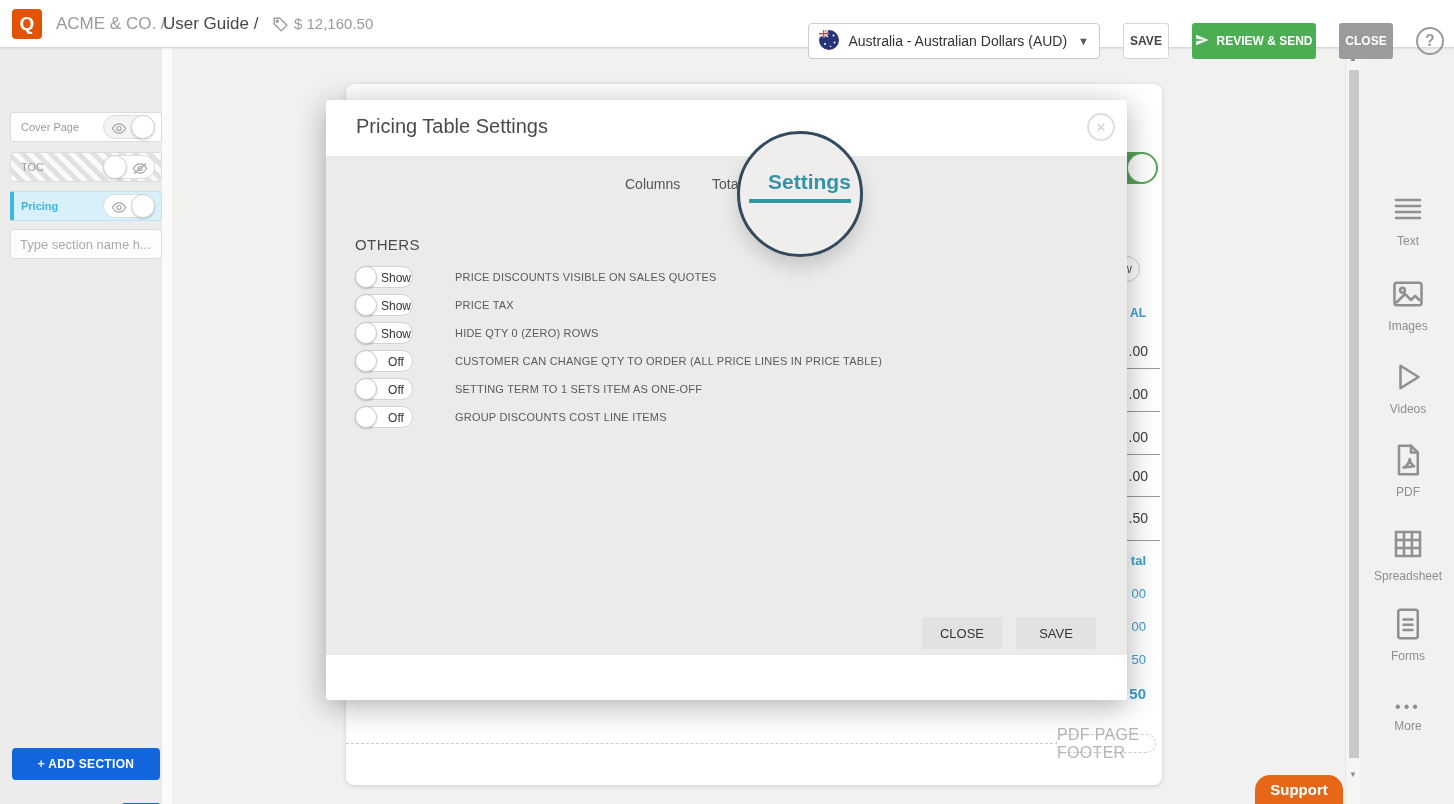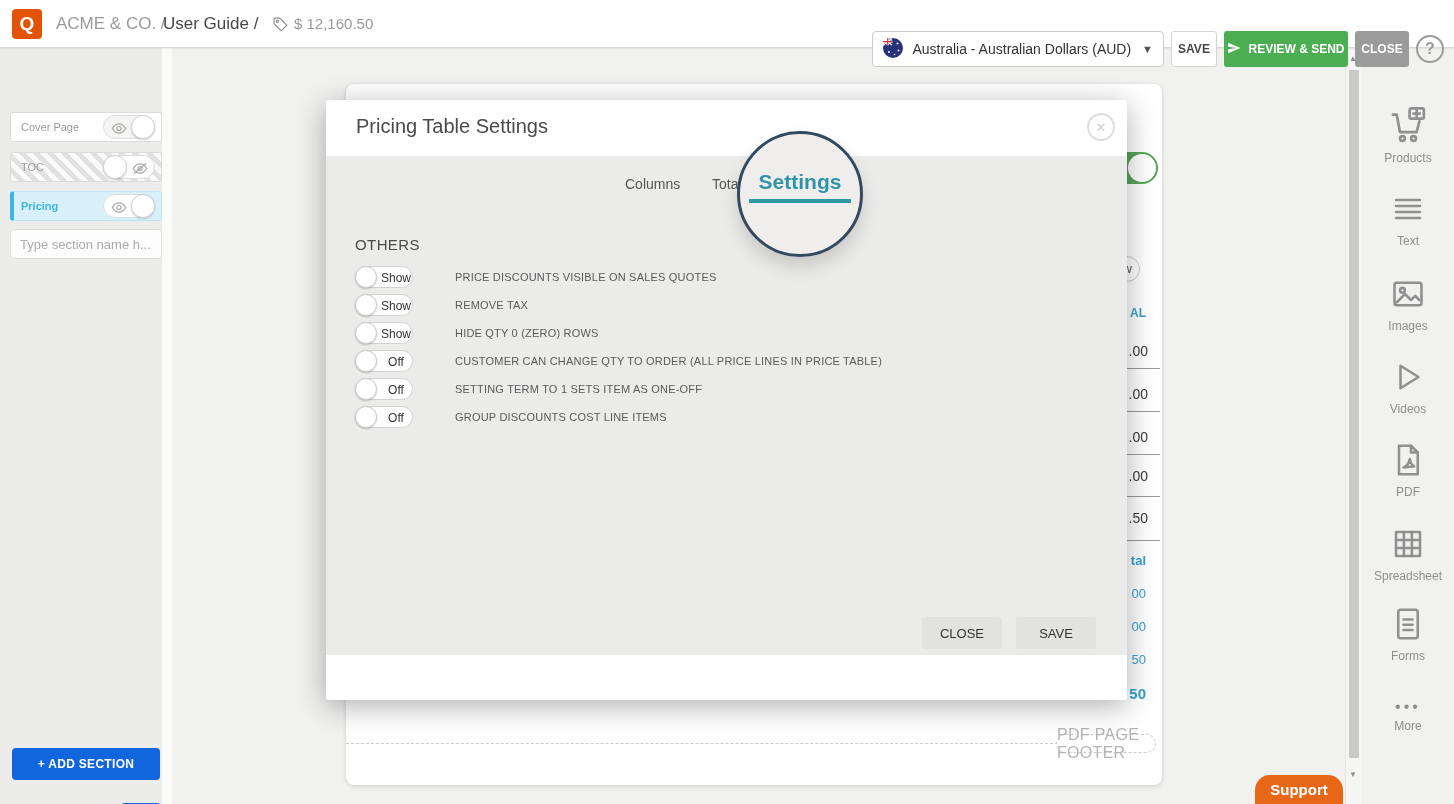--- a/index.html
+++ b/index.html
@@ -10,21 +10,21 @@
   .header { position:absolute; left:0; top:0; width:1454px; height:48px; background:#fff;
             border-bottom:1px solid #d8d8d8; box-shadow:0 1px 2px rgba(0,0,0,.07); z-index:40;
             display:flex; align-items:center; }
   .logo { position:absolute; left:12px; top:9px; width:30px; height:30px; background:#e25303;
           border-radius:4px; color:#fff; font-weight:bold; font-size:19px; display:flex;
           align-items:center; justify-content:center; }
   .crumb-co { position:absolute; left:56px; font-size:17px; color:#9a9a9a; }
   .crumb-doc { position:absolute; left:163px; font-size:17px; color:#474747; }
   .tag-wrap { position:absolute; left:272px; top:16px; }
   .quote-total { position:absolute; left:294px; font-size:15px; color:#9a9a9a; }
-  .hdr-right { position:absolute; right:10px; top:22px; height:54px; display:flex; gap:7px; align-items:center; }
+  .hdr-right { position:absolute; right:10px; top:14px; height:54px; display:flex; gap:23px; align-items:center; }
   .currency { height:36px; min-width:246px; background:#fff; border:1px solid #ccc; border-radius:4px;
               display:flex; align-items:center; gap:9px; padding:0 10px; font-size:14px; color:#333; cursor:pointer; }
   .chev { color:#555; font-size:11px; margin-left:2px; }
   .btn { height:36px; border-radius:3px; font-size:12px; font-weight:bold; display:flex;
          align-items:center; justify-content:center; cursor:pointer; }
   .btn-save { width:46px; background:#fff; border:1px solid #d5d5d5; color:#444; }
   .btn-review { width:124px; background:#4cae52; color:#fff; gap:7px; }
   .btn-close-hdr { width:54px; background:#9b9b9b; color:#fff; }
   .help-circle { width:28px; height:28px; border:2px solid #9b9b9b; border-radius:50%; color:#9b9b9b;
                  font-size:16px; font-weight:bold; display:flex; align-items:center; justify-content:center; cursor:pointer; }
@@ -86,22 +86,22 @@
   .modal-header { position:absolute; left:0; top:0; width:100%; height:56px; background:#fff;
            border-radius:3px 3px 0 0; }
   .modal-title { position:absolute; left:30px; top:15px; font-size:20px; color:#4a4a4a; }
   .modal-x { position:absolute; right:12px; top:13px; width:28px; height:28px; border:2px solid #dedede;
            border-radius:50%; color:#cfcfcf; font-size:13px; display:flex; align-items:center;
            justify-content:center; cursor:pointer; }
   .mtab { position:absolute; top:76px; font-size:14px; color:#555; cursor:pointer; }
   .mtab-columns { left:299px; } .mtab-totals { left:386px; }
   .mag-circle { position:absolute; left:411px; top:31px; width:126px; height:126px; background:#efeeec;
            border:3px solid #33495f; border-radius:50%; box-shadow:0 10px 18px rgba(0,0,0,.15); z-index:3; }
-  .mag-tab-label { position:absolute; left:0; top:36px; width:100%; text-align:center; color:#3193a7;
-           font-size:21px; font-weight:bold; }
+  .mag-tab-label { position:absolute; left:0; top:36px; width:100%; text-align:left; color:#3193a7;
+           font-size:21px; font-weight:bold;padding-left:28px; }
   .mag-underline { position:absolute; left:9px; top:65px; width:102px; height:4px; background:#2f96a4; }
   .others-heading { position:absolute; left:29px; top:136px; font-size:15px; color:#4a4a4a; letter-spacing:.4px; }
   .setting-row { position:absolute; left:29px; height:22px; display:flex; align-items:center; }
   .mpill { position:relative; width:58px; height:22px; background:#fff; border:1px solid #d2d2d2;
            border-radius:11px; flex:none; cursor:pointer; }
   .mpill .mknob { position:absolute; left:-1px; top:-1px; width:22px; height:22px; background:#fff;
            border:1px solid #ccc; border-radius:50%; box-shadow:0 1px 2px rgba(0,0,0,.2); }
   .mpill .mstate { position:absolute; left:24px; top:4px; width:32px; text-align:center; font-size:12px; color:#333; }
   .setting-row .slabel { margin-left:42px; font-size:11px; color:#5a5a5a; letter-spacing:.2px; }
   .modal-footer { position:absolute; left:0; bottom:0; width:100%; height:45px; background:#fff;
@@ -278,21 +278,21 @@
         <span class="mknob"></span>
         <span class="mstate">Show</span>
       </span>
       <span class="slabel">PRICE DISCOUNTS VISIBLE ON SALES QUOTES</span>
     </div>
     <div class="setting-row" style="top:194px;">
       <span class="mpill">
         <span class="mknob"></span>
         <span class="mstate">Show</span>
       </span>
-      <span class="slabel">REMOVE TAX</span>
+      <span class="slabel">PRICE TAX</span>
     </div>
     <div class="setting-row" style="top:222px;">
       <span class="mpill">
         <span class="mknob"></span>
         <span class="mstate">Show</span>
       </span>
       <span class="slabel">HIDE QTY 0 (ZERO) ROWS</span>
     </div>
     <div class="setting-row" style="top:250px;">
       <span class="mpill">
@@ -316,32 +316,20 @@
       <span class="slabel">GROUP DISCOUNTS COST LINE ITEMS</span>
     </div>
 
     <div class="modal-footer">
       <div class="mf-btn mf-close">CLOSE</div>
       <div class="mf-btn mf-save">SAVE</div>
     </div>
   </div>
 
   <div class="right-toolbar">
-    <div class="tool" style="top:58px;">
-      <span>
-        <svg class="lineicon" width="38" height="38" viewBox="0 0 24 24">
-          <circle cx="8.5" cy="20.5" r="1.5"></circle>
-            <circle cx="15.5" cy="20.5" r="1.5"></circle>
-          <path d="M2.5 5.5h2.4l2 11h10.5l1.8-6.8"></path>
-          <rect x="13" y="1.5" width="9" height="6.5" rx="1"></rect>
-          <path d="M17.5 2.8v4M15.5 4.8h4"></path>
-        </svg>
-      </span>
-      <span class="tlbl">Products</span>
-    </div>
     <div class="tool" style="top:143px;">
       <span>
         <svg class="lineicon" width="36" height="36" viewBox="0 0 24 24" stroke-width="2">
           <path d="M4 6h16M4 10h16M4 14h16M4 18h16"></path>
         </svg>
       </span>
       <span class="tlbl">Text</span>
     </div>
     <div class="tool" style="top:311px;">
       <span>

